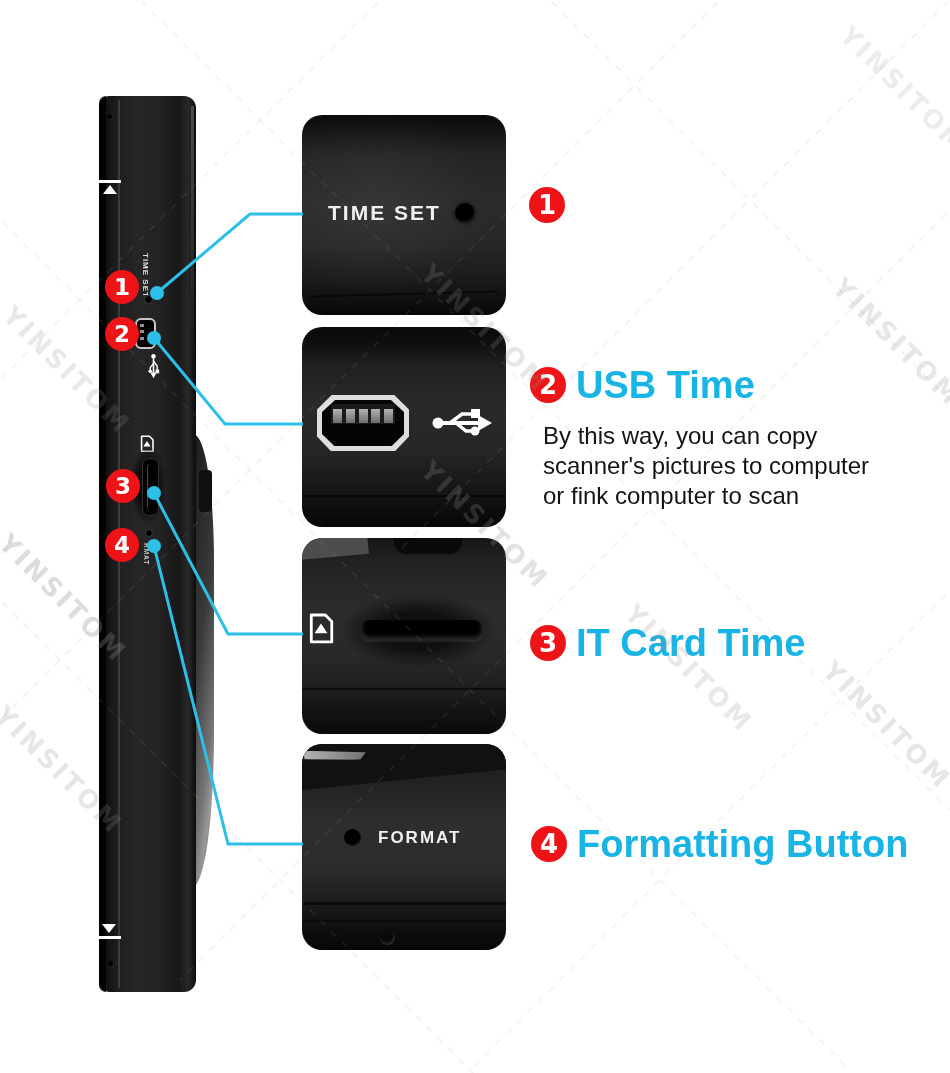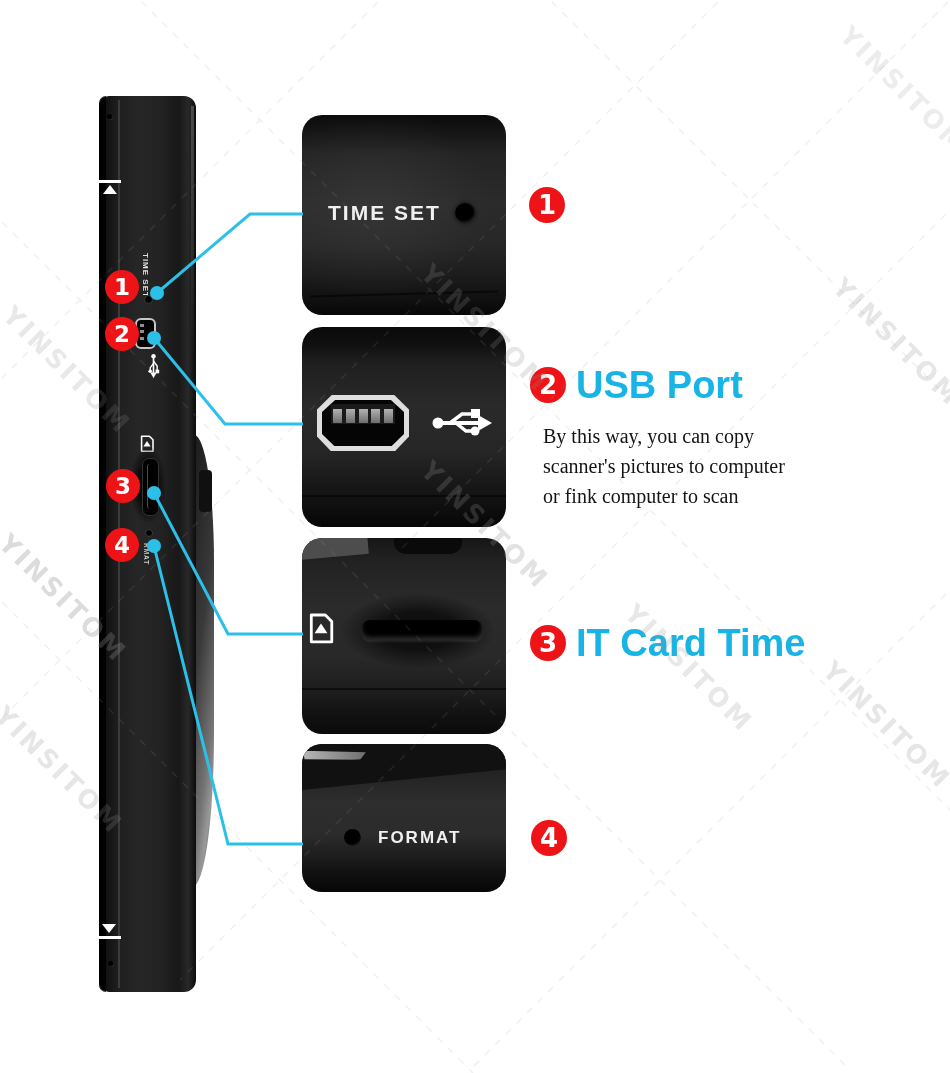--- a/index.html
+++ b/index.html
@@ -63,39 +63,39 @@
     display:flex;justify-content:space-between;padding:0 2px;}
   .usb-port .pin{width:9px;height:14px;margin-top:5px;background:linear-gradient(180deg,#b2b2b2,#6d6d6d);}
   .p3{left:302px;top:538px;height:196px;
     background:linear-gradient(180deg,#161616 0%,#222 12%,#2b2b2b 35%,#292929 60%,#1d1d1d 78%,#101010 92%,#0a0a0a 100%);}
   .p3-wedge{position:absolute;left:-6px;top:-3px;width:72px;height:22px;background:#4d4d4d;transform:rotate(-5deg);}
   .p3-topblob{position:absolute;left:92px;top:0;width:68px;height:16px;background:#0a0a0a;border-radius:0 0 12px 12px;}
   .p3-recess{position:absolute;left:40px;top:56px;width:152px;height:74px;
     background:radial-gradient(ellipse at center,rgba(8,8,8,.78) 35%,transparent 72%);}
   .p3-slot{position:absolute;left:60px;top:82px;width:120px;height:20px;background:#000;border-radius:8px;
     box-shadow:0 2px 2px rgba(130,130,130,.18),inset 0 -3px 4px rgba(70,70,70,.6);}
-  .p4{left:302px;top:744px;height:148px;
+  .p4{left:302px;top:744px;height:206px;
     background:linear-gradient(180deg,#181818 0%,#222 18%,#2e2e2e 40%,#2b2b2b 62%,#1b1b1b 78%,#0e0e0e 90%,#070707 100%);}
   .p4-topband{position:absolute;left:0;top:0;width:204px;height:46px;background:#111;
     clip-path:polygon(0 0,100% 0,100% 55%,0 100%);}
   .p4-wedge{position:absolute;left:2px;top:5px;width:62px;height:12px;transform:rotate(-3deg);
     background:linear-gradient(90deg,#b5b5b5,#6f6f6f);clip-path:polygon(0 0,100% 40%,90% 100%,0 72%);}
   .p4-hole{position:absolute;left:42px;top:85px;width:17px;height:17px;border-radius:50%;
     background:radial-gradient(circle at 45% 40%,#000 55%,#1f1f1f 80%,#0d0d0d);}
   .p4-label{position:absolute;left:76px;top:84px;color:#f0f0f0;font-weight:700;font-size:17px;letter-spacing:2px;}
   .p4-screw{position:absolute;left:78px;top:186px;width:15px;height:15px;border-radius:50%;
     background:radial-gradient(circle at 45% 40%,#090909 45%,#2e2e2e 70%,#101010);}
 
   
   .lines{left:0;top:0;z-index:5;pointer-events:none;}
 
   
   .label-row{position:absolute;display:flex;align-items:center;gap:10px;z-index:4;}
   .heading{font-weight:700;font-size:38px;color:#19b4e6;line-height:48px;white-space:nowrap;letter-spacing:0;}
-  .para{position:absolute;left:543px;top:421px;z-index:4;color:#141414;font-size:20px;line-height:30px;font-family:Liberation Serif, serif;}
+  .para{position:absolute;left:543px;top:421px;z-index:4;color:#141414;font-size:24px;line-height:30px;}
 
   
   .wm{position:absolute;font-family:"DejaVu Sans",sans-serif;font-weight:700;font-size:26px;letter-spacing:3px;
     color:#8f8f8f;transform:rotate(45deg);transform-origin:left top;pointer-events:none;z-index:7;}
   .pattern{left:0;top:0;z-index:6;pointer-events:none;}
 </style>
 </head>
 <body>
 
 <div class="canvas">
@@ -227,40 +227,41 @@
   <div class="label-row" style="left:529px;top:187px;">
     <div class="badge badge-label">
         <span>1</span>
       </div>
   </div>
 
   <div class="label-row" style="left:530px;top:361px;">
     <div class="badge badge-label">
         <span>2</span>
       </div>
-    <div class="heading">USB Port</div>
+    <div class="heading">USB Time</div>
   </div>
 
   <div class="para">
     <div>By this way, you can copy</div>
     <div>scanner's pictures to computer</div>
     <div>or fink computer to scan</div>
   </div>
 
   <div class="label-row" style="left:530px;top:619px;">
     <div class="badge badge-label">
         <span>3</span>
       </div>
     <div class="heading">IT Card Time</div>
   </div>
 
   <div class="label-row" style="left:531px;top:820px;">
     <div class="badge badge-label">
         <span>4</span>
       </div>
+    <div class="heading">Formatting Button</div>
   </div>
 
   <svg class="abs pattern" width="950" height="1073">
     <g stroke="#9c9c9c" stroke-width="1.5" opacity="0.14" stroke-dasharray="7 8">
       <path d="M120 -20 L1000 860"></path>
       <path d="M-40 180 L850 1070"></path>
       <path d="M-40 560 L560 1160"></path>
       <path d="M520 -30 L1010 460"></path>
       <path d="M1020 140 L180 980"></path>
       <path d="M760 -40 L-60 780"></path>

